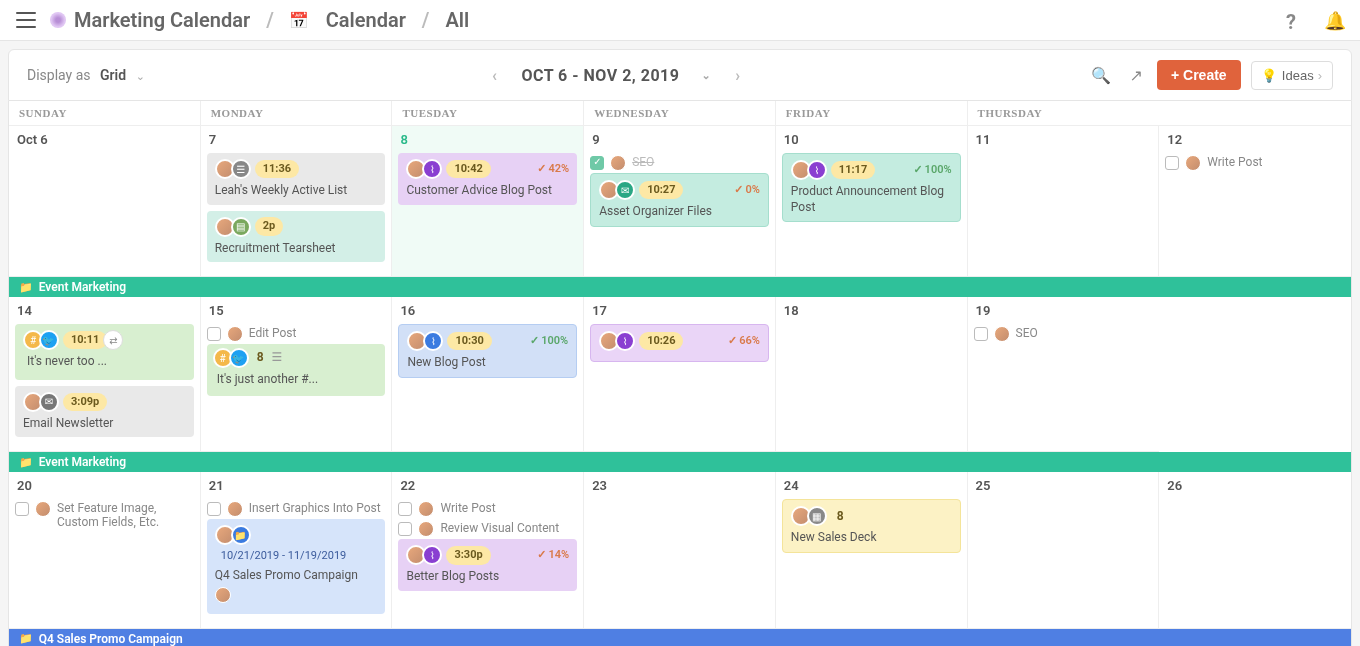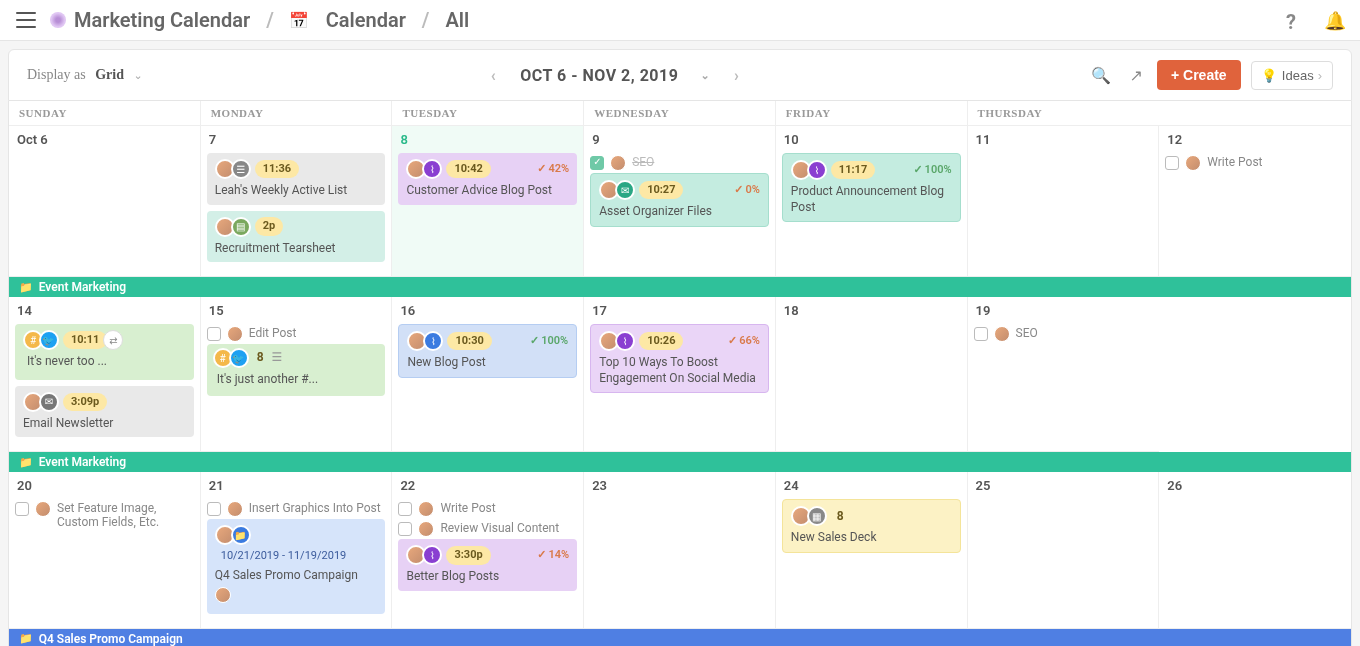--- a/index.html
+++ b/index.html
@@ -8,21 +8,21 @@
 .hamburger { width: 20px; height: 16px; display: flex; flex-direction: column; justify-content: space-between; cursor: pointer; margin-right: 14px; }
 .hamburger span { height: 2px; background: #555; border-radius: 1px; }
 .logo-dot { width: 16px; height: 16px; border-radius: 50%; background: radial-gradient(circle, #b88fd6 20%, #e0c6f3 60%); margin-right: 8px; }
 .breadcrumb { display: flex; align-items: center; gap: 16px; font-size: 20px; color: #666; font-weight: 600; }
 .breadcrumb .sep { color: #bbb; }
 .breadcrumb .cal-icon { font-size: 16px; color: #888; }
 .topbar-right { margin-left: auto; display: flex; align-items: center; gap: 18px; color: #888; }
 .topbar-right svg, .topbar-right .ic { width: 20px; height: 20px; }
 
 .toolbar { display: flex; align-items: center; padding: 10px 18px; background: #fff; border: 1px solid #e5e5e5; border-radius: 6px 6px 0 0; margin: 8px 8px 0 8px; }
-.display-as { color: #888; font-size: 14px; font-family: Liberation Serif, serif; }
+.display-as { color: #888; font-size: 14px; }
 .display-as b { color: #555; font-weight: 600; margin-left: 6px; }
 .chev-down { margin-left: 6px; color: #aaa; font-size: 11px; }
 .range-nav { margin: 0 auto; display: flex; align-items: center; gap: 16px; font-weight: 700; font-size: 16px; color: #555; letter-spacing: .5px; }
 .range-nav .arrow { color: #bbb; cursor: pointer; padding: 4px 8px; }
 .toolbar-right { display: flex; align-items: center; gap: 10px; }
 .tool-ic { color: #888; padding: 4px; cursor: pointer; font-size: 16px; }
 .btn-create { background: #e0633c; color: #fff; border: none; border-radius: 4px; padding: 7px 14px; font-weight: 600; font-size: 14px; cursor: pointer; display: flex; align-items: center; gap: 4px; }
 .btn-ideas { background: #fff; border: 1px solid #ddd; border-radius: 4px; padding: 6px 10px; font-size: 13px; color: #666; cursor: pointer; display: flex; align-items: center; gap: 4px; }
 
 .calendar { margin: 0 8px; background: #fff; border: 1px solid #e5e5e5; border-top: none; }
@@ -287,21 +287,20 @@
 
     <div class="day">
       <div class="daynum">17</div>
       <div class="card card-purple-b">
         <div class="meta rowflex">
             <span class="avatar"></span>
             <span class="icbadge rss">⌇</span>
             <span class="pill">10:26</span>
             <span class="pct orange">✓ <span>66%</span></span>
           </div>
-        <div class="title">Top 10 Ways To Boost Engagement On Social Media</div>
       </div>
     </div>
 
     <div class="day">
         <div class="daynum">18</div>
       </div>
 
     <div class="day">
       <div class="daynum">19</div>
       <div class="task">

